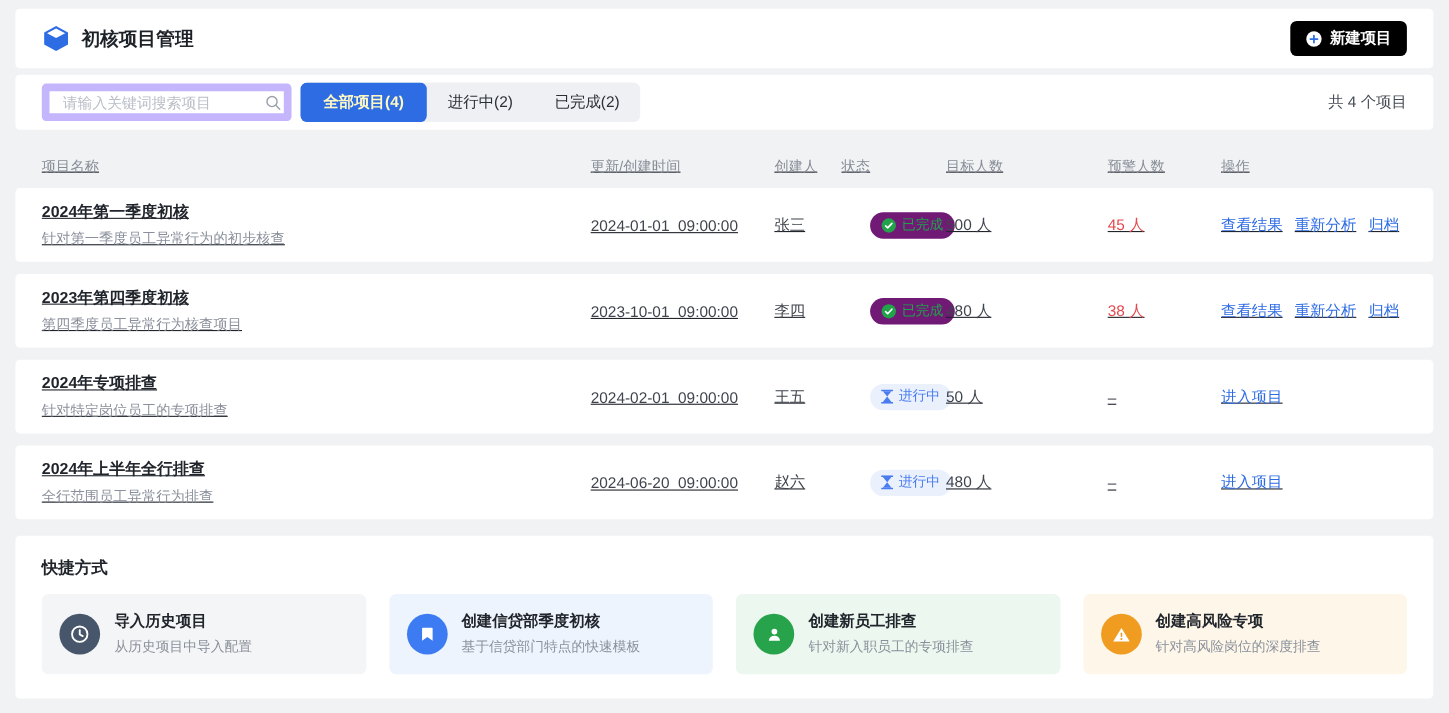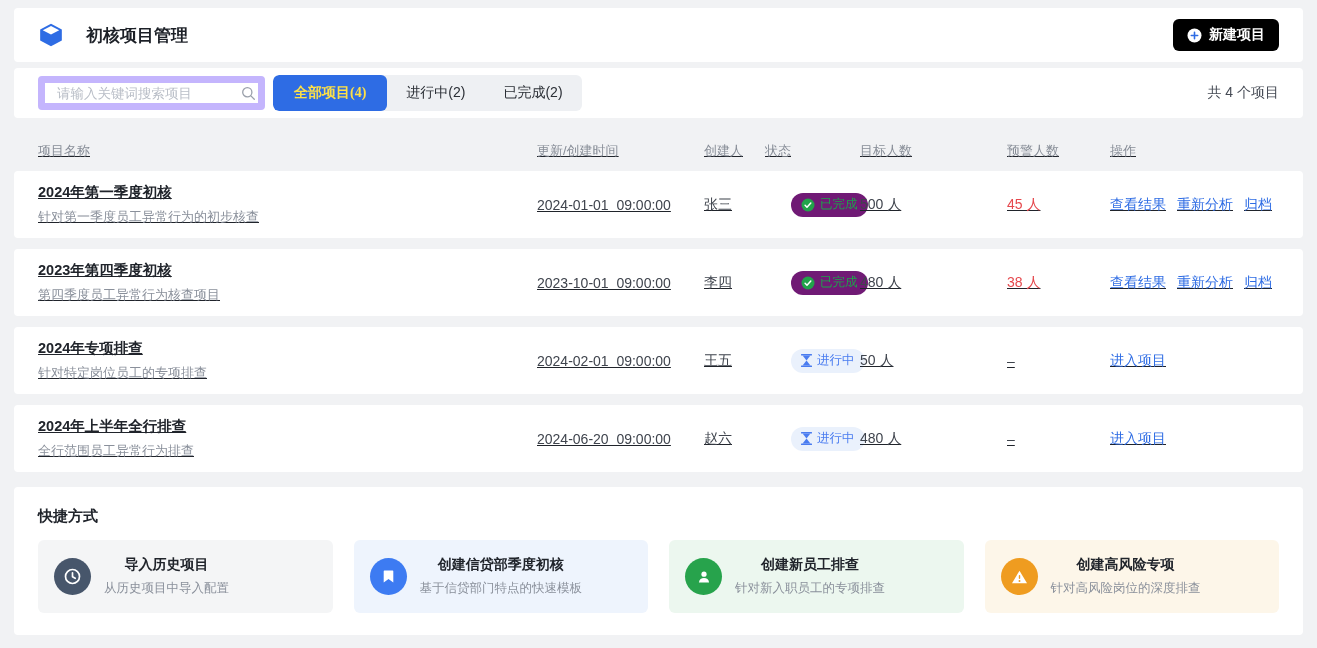--- a/index.html
+++ b/index.html
@@ -9,32 +9,32 @@
     background: #f1f2f4;
     font-family: "Liberation Sans", "DejaVu Sans", sans-serif;
     color: #20242b;
   }
   .page { padding: 8px 14px 0; height: 100%; }
   .card { background: #ffffff; border-radius: 4px; }
 
   
   .topbar { height: 54px; display: flex; align-items: center; justify-content: space-between; padding: 0 24px; margin-bottom: 6px; }
   .title-wrap { display: flex; align-items: center; gap: 10px; }
-  .page-title { font-size: 17px; font-weight: bold; color: #1c2027; margin: 12px; }
+  .page-title { font-size: 17px; font-weight: bold; color: #1c2027; margin: 0; }
   .btn-primary { display: inline-flex; align-items: center; gap: 7px; background: #000000; color: #fff; border: none; border-radius: 6px; height: 32px; padding: 0 14px; font-size: 14px; font-weight: bold; cursor: pointer; font-family: inherit; }
 
   
   .toolbar { height: 50px; display: flex; align-items: center; gap: 8px; padding: 0 24px; margin-bottom: 13px; }
   .search-box { position: relative; width: 227px; flex: none; }
   .search-box input { width: 100%; height: 34px; border: 7px solid #c4b5fd; border-radius: 4px; padding: 0 32px 0 12px; font-size: 13.5px; color: #333; outline: none; font-family: inherit; background: #fff; }
   .search-box input::placeholder { color: #b9bec7; }
   .search-icon { position: absolute; right: 9px; top: 10px; line-height: 0; cursor: pointer; }
   .tabs { display: flex; background: #eef0f3; border-radius: 6px; height: 36px; overflow: hidden; }
   .tab { border: none; background: transparent; padding: 0 19px; font-size: 14px; color: #2b2f36; cursor: pointer; font-family: inherit; border-radius: 6px; }
-  .tab.active { background: #2e6ce4; color: #fde047; font-weight: bold; padding: 0 21px; font-family: Liberation Serif, serif; }
+  .tab.active { background: #2e6ce4; color: #fef9c3; font-weight: bold; padding: 0 21px; }
   .count { margin-left: auto; font-size: 14px; color: #454a54; }
 
   
   .grid { display: grid; grid-template-columns: minmax(0,1fr) 167px 61px 95px 147px 103px 169px; align-items: center; padding: 0 24px; text-decoration: underline; }
   .thead { height: 40px; }
   .hcell { font-size: 13px; color: #878d97; }
   .trow { background: #fff; border-radius: 4px; height: 67px; margin-bottom: 11px; }
   .name-cell { display: flex; flex-direction: column; justify-content: space-between; gap: 6px; }
   .pname { font-size: 14.5px; font-weight: bold; color: #20242b; }
   .pdesc { font-size: 13px; color: #8a909b; }
@@ -45,21 +45,21 @@
   .badge.progress { background: #eaf1fc; color: #4a7cf0; }
   .badge-icon { line-height: 0; display: inline-flex; }
   .warn-red { color: #e5484d; }
   .actions { display: flex; gap: 11px; }
   .link { color: #2e6ce4; font-size: 14px; cursor: pointer; text-decoration: none; white-space: nowrap; }
 
   
   .shortcuts { margin-top: 15px; padding: 20px 24px 22px; }
   .shortcuts-title { margin: 0 0 14px; font-size: 15px; font-weight: bold; color: #20242b; }
   .shortcut-grid { display: grid; grid-template-columns: repeat(4, 1fr); gap: 21px; }
-  .scard { display: flex; align-items: center; gap: 13px; border-radius: 6px; padding: 16px; cursor: pointer; text-align: center; }
+  .scard { display: flex; align-items: center; gap: 13px; border-radius: 6px; padding: 16px; cursor: pointer; }
   .sicon { width: 37px; height: 37px; border-radius: 50%; display: flex; align-items: center; justify-content: center; flex: none; line-height: 0; }
   .stitle { font-size: 14px; font-weight: bold; color: #20242b; margin-bottom: 6px; }
   .sdesc { font-size: 12.5px; color: #8a909b; }
 </style>
 </head>
 <body>
 
 <div class="page">
 
   <header class="card topbar">

